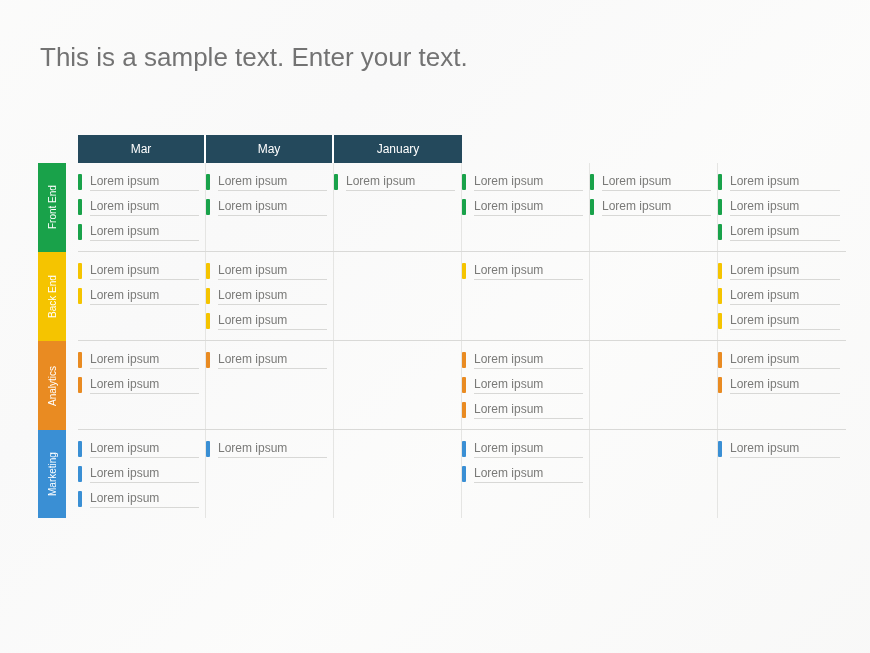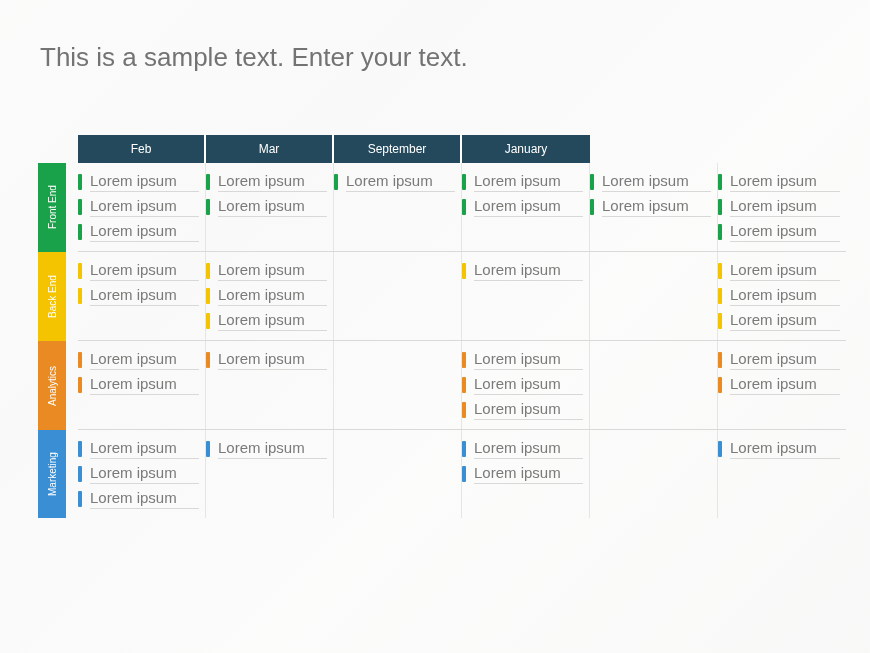--- a/index.html
+++ b/index.html
@@ -83,40 +83,39 @@
     height: 18px;
   }
   .tick {
     width: 4px;
     height: 16px;
     border-radius: 1px;
     flex-shrink: 0;
     margin-right: 8px;
   }
   .task-label {
-    font-size: 15px;
+    font-size: 12px;
     color: #7a7a78;
     border-bottom: 1px solid #d8d8d6;
     flex: 1;
     padding-bottom: 2px;
     white-space: nowrap;
   }
 </style>
 </head>
 <body>
 
 <div class="bg-overlay"></div>
 
 <div class="title">This is a sample text. Enter your text.</div>
 
 <div class="grid-wrap">
   <div class="months" id="months-row">
-      <div class="month-cell">Feb</div>
       <div class="month-cell">Mar</div>
-      <div class="month-cell">September</div>
+      <div class="month-cell">May</div>
       <div class="month-cell">January</div>
     </div>
   <div class="rows" id="rows-container">
       <div class="row-group">
         <div class="row-tab" style="background: rgb(25, 162, 74);">Front End</div>
         <div class="row-body">
           <div class="col">
             <div class="task">
               <div class="tick" style="background: rgb(25, 162, 74);"></div>
               <div class="task-label">Lorem ipsum</div>

